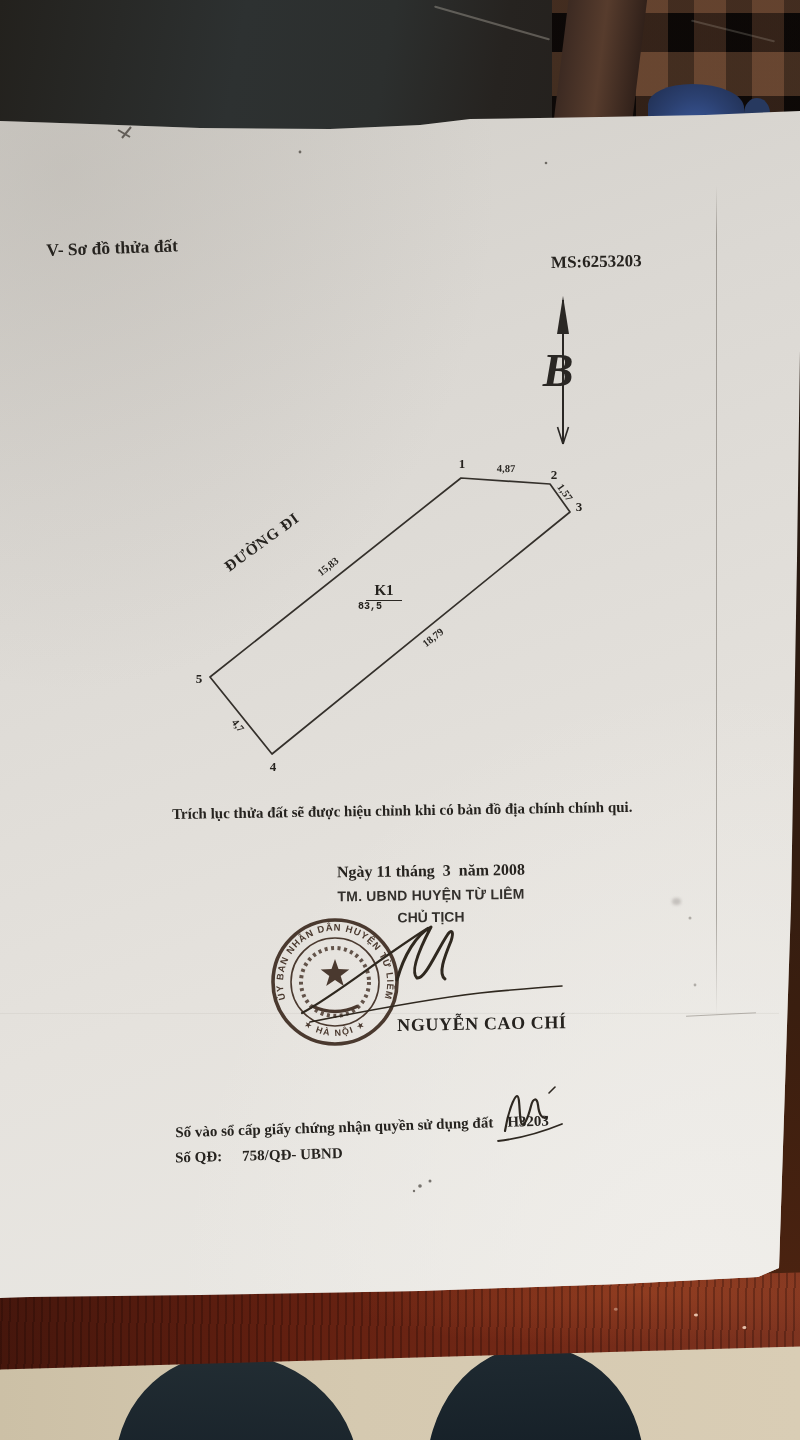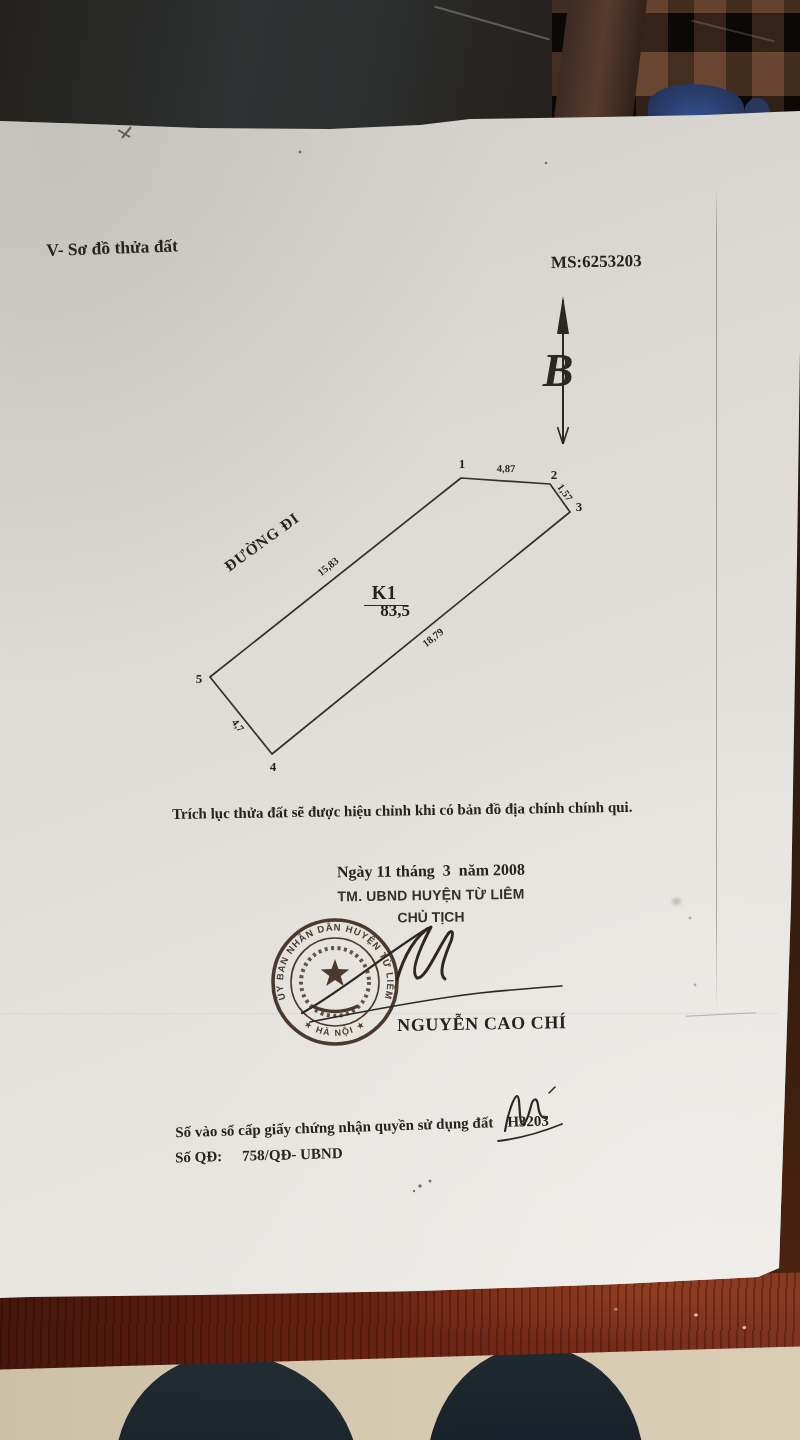--- a/index.html
+++ b/index.html
@@ -52,23 +52,23 @@
   
   .txt{position:absolute;color:#26231f;white-space:pre;}
   .ser{font-family:"Liberation Serif","DejaVu Serif",serif;}
   .sans{font-family:"Liberation Sans","DejaVu Sans",sans-serif;}
   .title{left:46px;top:240px;font-size:17.5px;font-weight:bold;transform:rotate(-2deg);transform-origin:0 0;}
   .ms{left:551px;top:252px;font-size:17px;font-weight:600;transform:rotate(-1.2deg);}
   .road{left:210px;top:533px;width:104px;text-align:center;font-size:15.5px;font-weight:bold;
     letter-spacing:1px;transform:rotate(-36deg);}
   .vlabel{font-size:13px;font-weight:bold;width:14px;text-align:center;}
   .elabel{font-size:10.5px;font-weight:bold;text-align:center;color:#2b2824;}
-  .k1{left:358px;top:582px;width:52px;text-align:center;font-size:19px;font-weight:bold;}
+  .k1{left:358px;top:582px;width:52px;text-align:center;font-size:15px;font-weight:bold;}
   .k1 span{display:inline-block;border-bottom:1.5px solid #2b2824;padding:0 8px 1px;}
-  .area{left:358px;top:601px;width:52px;text-align:right;font-size:17px;font-weight:600;}
+  .area{left:358px;top:601px;width:52px;text-align:left;font-size:10px;font-weight:600;font-family:Liberation Mono, monospace;}
   .note{left:172px;top:806px;font-size:15px;font-weight:600;transform:rotate(-.9deg);transform-origin:0 0;}
   .cblock{left:275px;width:312px;text-align:center;transform:rotate(-.8deg);}
   .dateline{top:862px;font-size:16px;font-weight:bold;}
   .authline{top:887px;font-size:14px;font-weight:bold;letter-spacing:.2px;color:#33302c;}
   .titleline{top:909px;font-size:14px;font-weight:bold;color:#33302c;}
   .signer{left:397px;top:1015px;font-size:18px;font-weight:bold;letter-spacing:.6px;transform:rotate(-1deg);transform-origin:0 0;}
   .registry{left:152px;top:1108px;font-size:15px;font-weight:600;transform:rotate(-1.8deg);transform-origin:0 0;}
   .registry .num{margin-left:14px;}
   .decision{left:152px;top:1133px;font-size:15px;font-weight:600;transform:rotate(-1.5deg);transform-origin:0 0;}
   .decision .num{margin-left:20px;}

